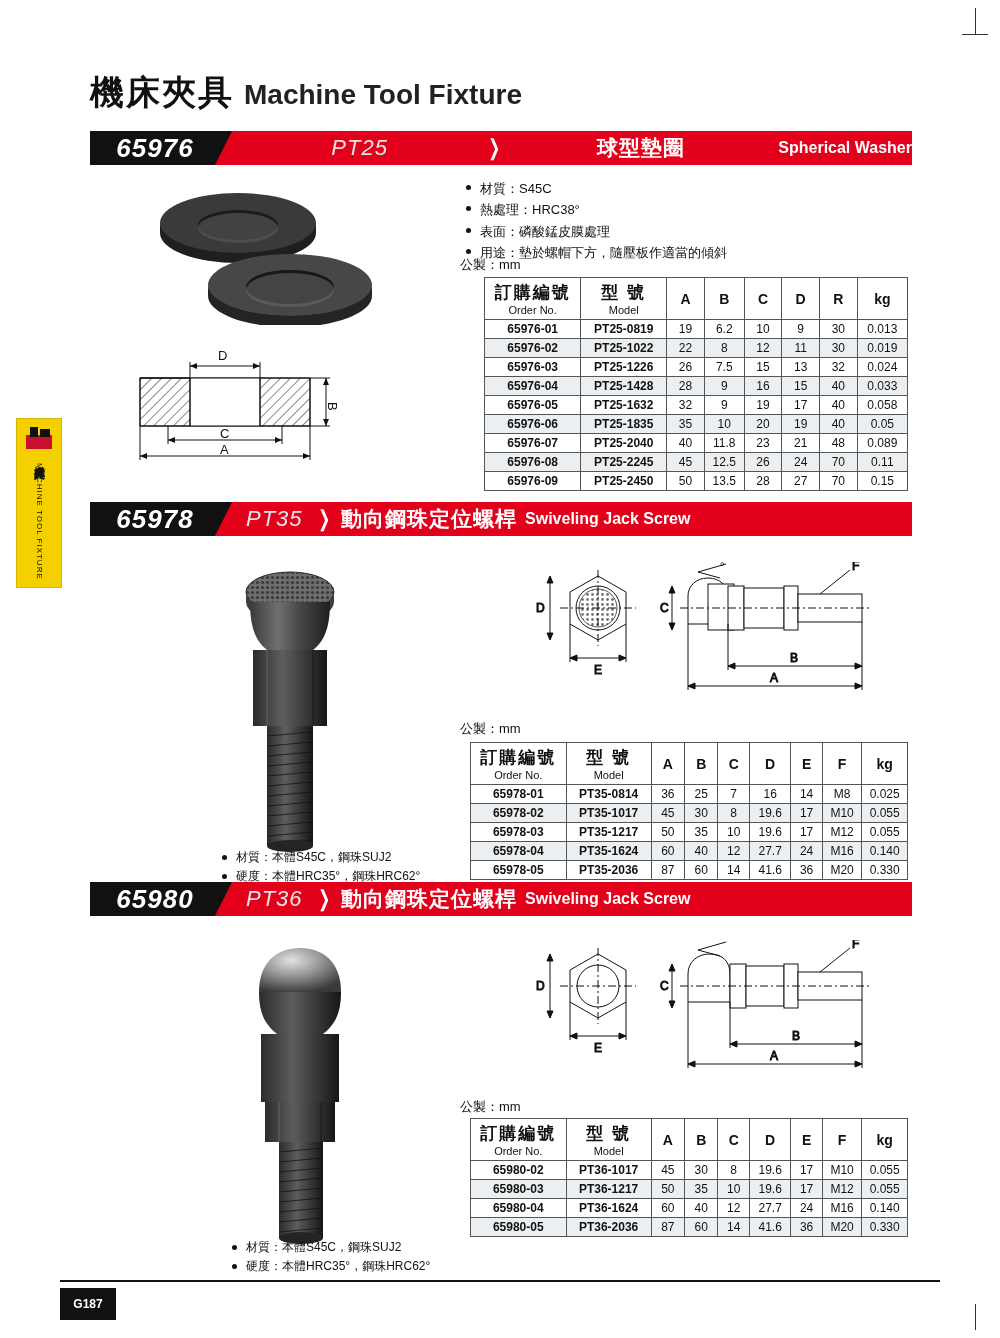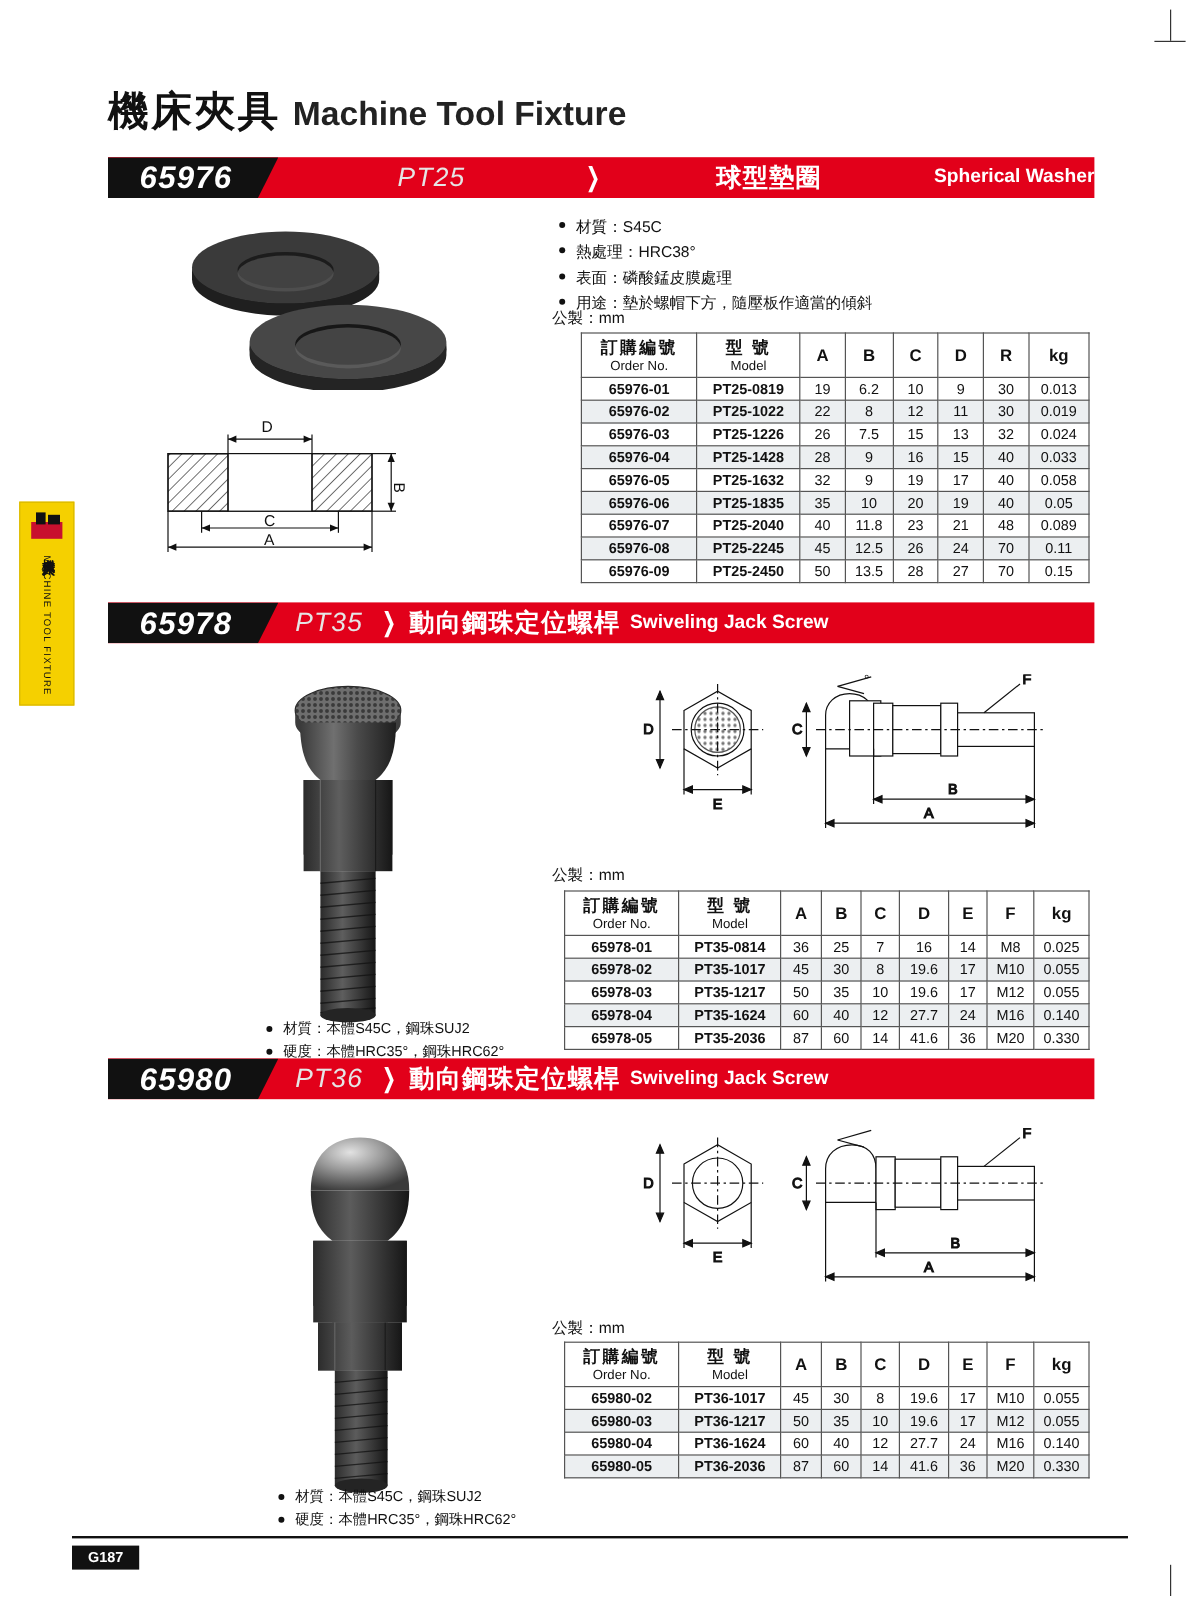--- a/index.html
+++ b/index.html
@@ -89,33 +89,33 @@
   
   table.spec {
     position:absolute; border-collapse:collapse; background:#fff;
     font-size:12px;
   }
   table.spec th, table.spec td {
     border:1px solid #555; text-align:center; padding:2px 2px;
     white-space:nowrap;
   }
   table.spec thead th { background:#fff; padding:3px 4px; }
-  table.spec .hcn { font-size:14px; font-weight:bold; letter-spacing:2px; display:block; }
+  table.spec .hcn { font-size:17px; font-weight:bold; letter-spacing:2px; display:block; }
   table.spec .hen { font-size:11px; font-weight:normal; display:block; }
   table.spec .hbig { font-size:14px; font-weight:bold; }
   table.spec tbody tr:nth-child(even) td { background:#eceff1; }
   table.spec td.ord { font-weight:bold; }
   table.spec td.mdl { font-weight:bold; text-align:center; }
 
   
   .draw { position:absolute; }
 
   
   .pagenum {
-    position:absolute; left:60px; top:1288px; width:56px; height:20px;
+    position:absolute; left:60px; top:1288px; width:56px; height:32px;
     background:#111; color:#fff; font-size:12px; font-weight:bold;
     display:flex; align-items:center; justify-content:center;
   }
   .pagerule {
     position:absolute; left:60px; top:1280px; width:880px; height:2px; background:#111;
   }
 
   .note { position:absolute; font-size:12px; line-height:1.6; }
   .note li { list-style:none; position:relative; padding-left:14px; }
   .note li:before { content:""; position:absolute; left:0; top:7px; width:5px;height:5px;background:#111;border-radius:50%; }

